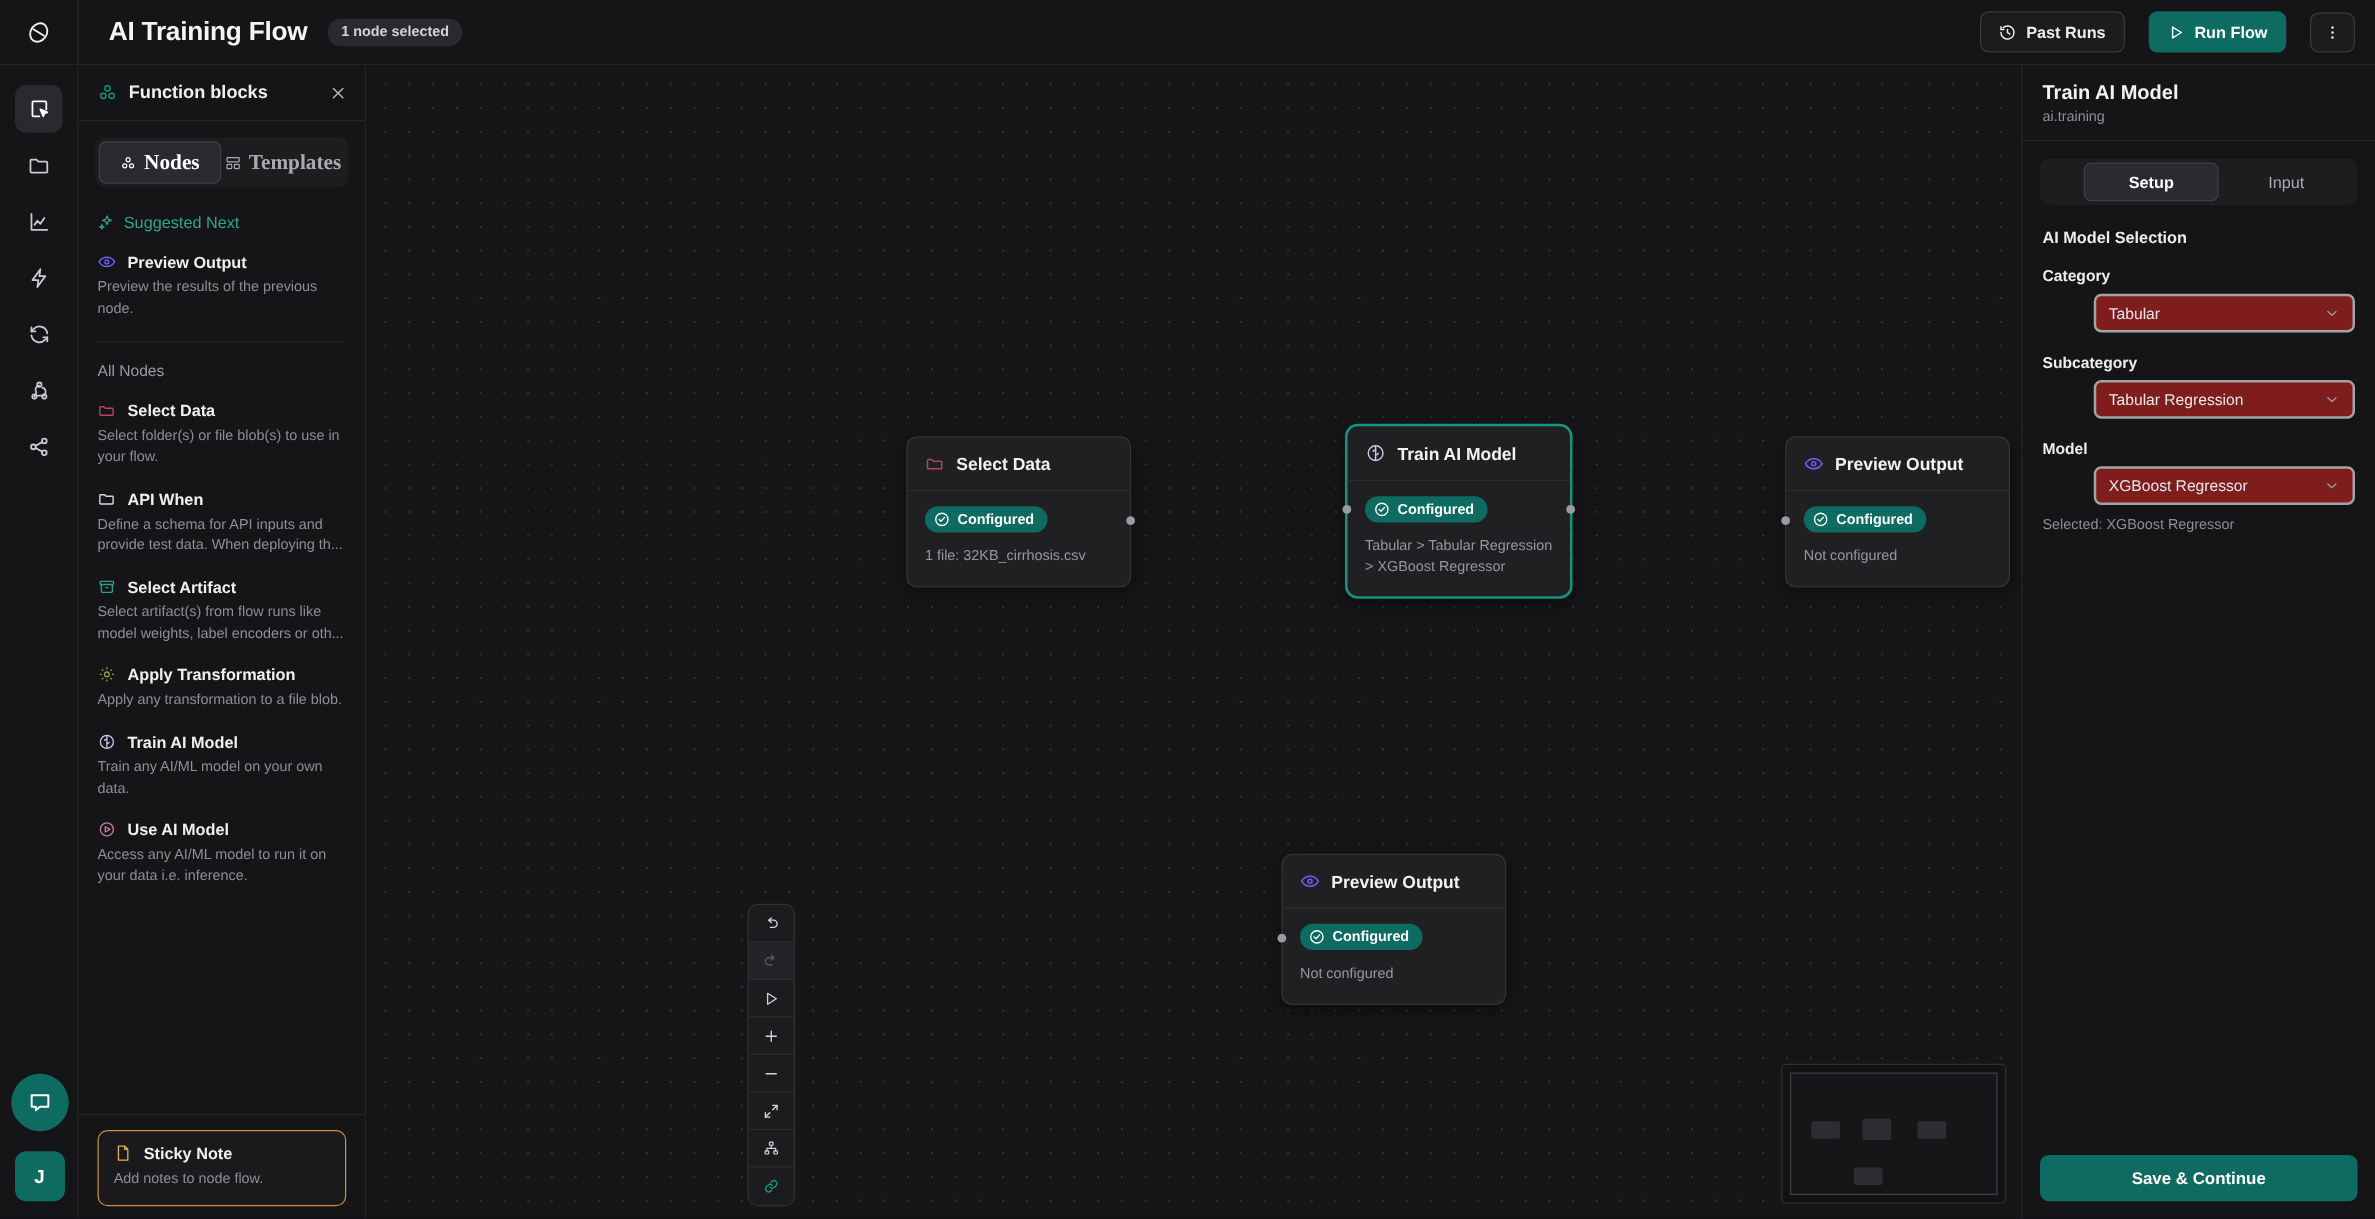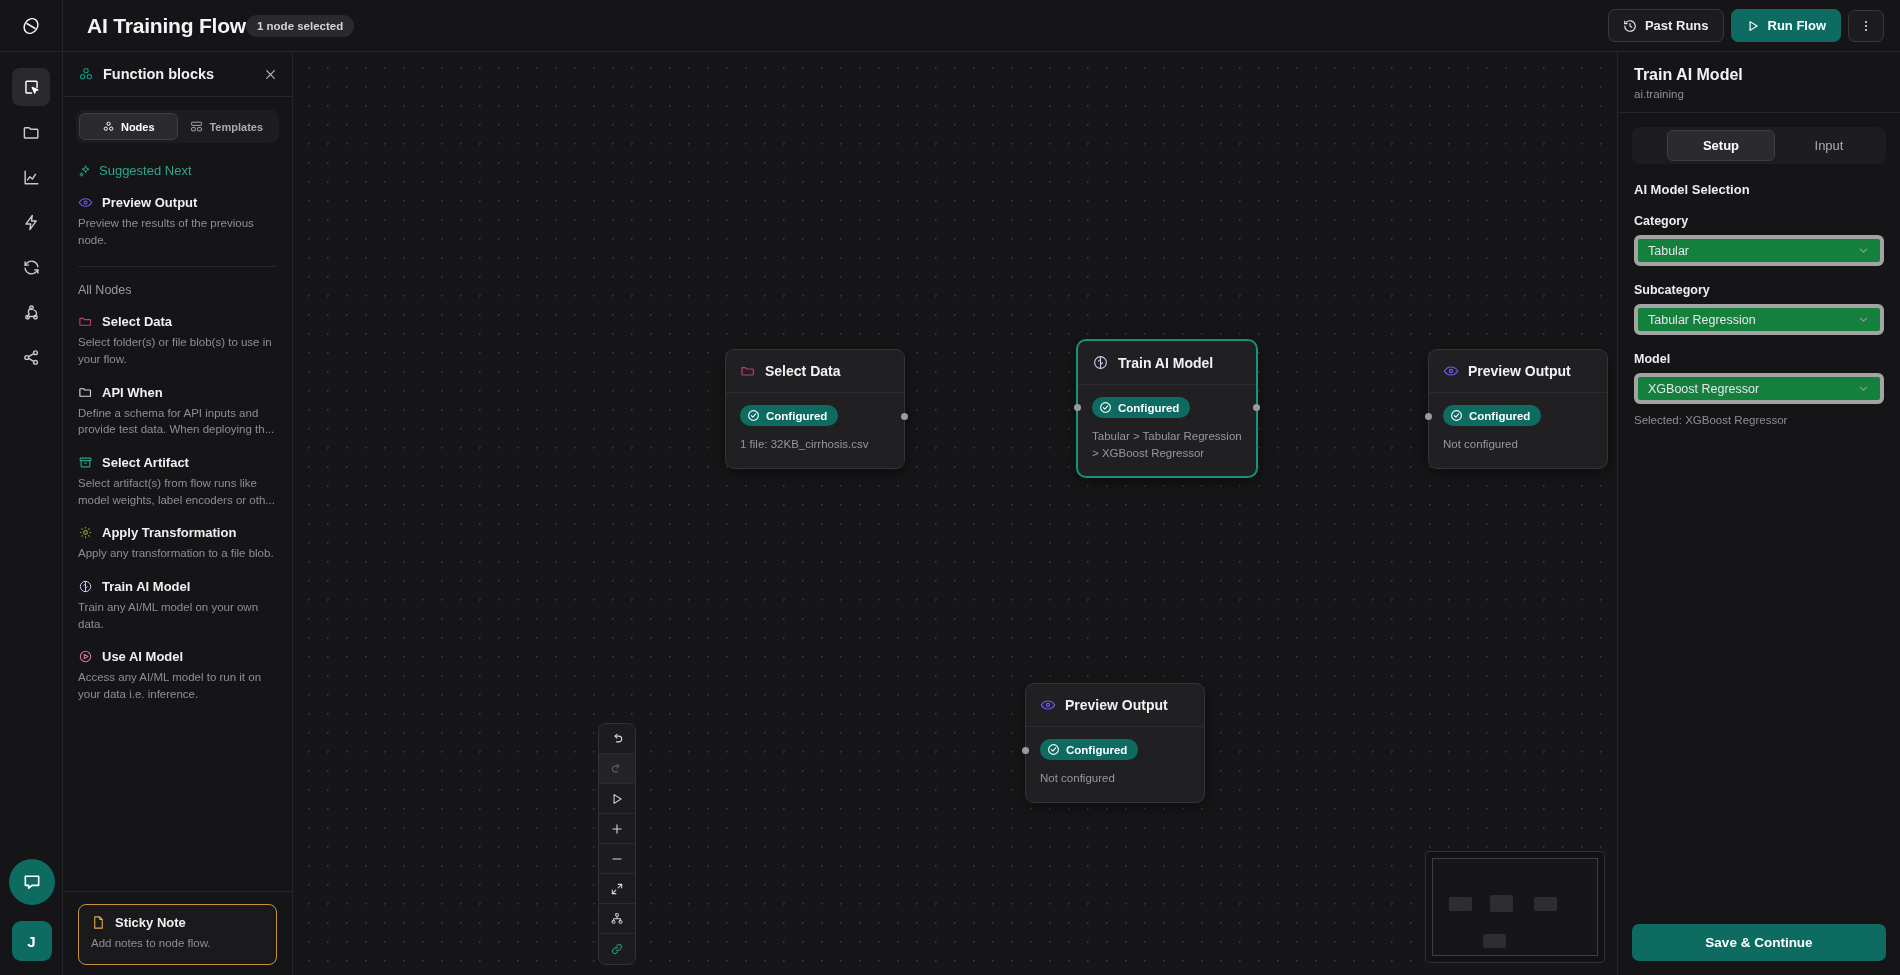--- a/index.html
+++ b/index.html
@@ -15,27 +15,27 @@
   
   .topbar {
     height: 52px; min-height: 52px; background: #151517;
     border-bottom: 1px solid #262629;
     display: flex; align-items: center; position: relative; z-index: 30;
   }
   .logo-cell {
     width: 63px; height: 52px; display: flex; align-items: center; justify-content: center;
     border-right: 1px solid #262629;
   }
-  .title-wrap { display: flex; align-items: center; padding-left: 24px; }
+  .title-wrap { display: flex; align-items: center; gap: 16px; padding-left: 24px; }
   .app-title { font-size: 21px; font-weight: bold; letter-spacing: -.2px; color: #f4f4f6; }
   .sel-badge {
     background: #2a2a2e; color: #d3d3d7; font-size: 11.5px; font-weight: bold;
     padding: 5px 11px; border-radius: 13px; white-space: nowrap;
   }
-  .topbar-right { margin-left: auto; display: flex; align-items: center; gap: 7px; padding-right: 16px; }
+  .topbar-right { margin-left: auto; display: flex; align-items: center; gap: 19px; padding-right: 16px; }
   .btn {
     display: inline-flex; align-items: center; gap: 8px;
     border-radius: 7px; font-size: 13px; font-weight: bold; cursor: pointer;
     padding: 8px 14px; border: 1px solid #3a3a3e; background: #1c1c1f; color: #ededf0;
   }
   .btn.primary { background: #0d6b62; border-color: #0d6b62; color: #ffffff; }
   .btn.icon-only { padding: 8px 10px; }
   svg { display: block; }
 
   
@@ -64,22 +64,23 @@
     height: 45px; display: flex; align-items: center; gap: 9px;
     padding: 0 15px; border-bottom: 1px solid #262629;
   }
   .fnpanel-title { font-size: 14.5px; font-weight: bold; color: #f0f0f2; }
   .close-x { margin-left: auto; color: #b9b9bf; cursor: pointer; font-size: 15px; line-height: 1; }
   .seg {
     display: flex; margin: 13px 13px 0 13px; background: #1d1d20; border-radius: 8px; padding: 3px;
   }
   .seg-btn {
     flex: 1; display: flex; align-items: center; justify-content: center; gap: 6px;
-    font-size: 11px; font-weight: bold; padding: 6px 2px; border-radius: 6px; color: #a9a9b0; cursor: pointer;
+    font-size: 17px; font-weight: bold; padding: 6px 2px; border-radius: 6px; color: #a9a9b0; cursor: pointer;
     border: 1px solid transparent;
+    font-family: Liberation Serif, serif;
   }
   .seg-btn.active { background: #2b2b2f; border-color: #3e3e44; color: #ffffff; }
   .panel-scroll { flex: 1; overflow: hidden; padding: 0 15px; }
   .sugg-head { display: flex; align-items: center; gap: 7px; margin-top: 20px; color: #2fa58f; font-size: 13px; text-align: center; }
   .node-item { margin-top: 17px; cursor: pointer; }
   .node-item-head { display: flex; align-items: center; gap: 9px; }
   .node-item-name { font-size: 13px; font-weight: bold; color: #f0f0f2; }
   .node-item-desc { font-size: 11.5px; line-height: 1.45; color: #8e8e96; margin-top: 5px; }
   .divider { height: 1px; background: #262629; margin: 18px 0 0 0; }
   .all-nodes-label { font-size: 12.5px; color: #9a9aa2; margin-top: 16px; }
@@ -139,22 +140,22 @@
   .insp-head { padding: 14px 16px 12px 16px; border-bottom: 1px solid #262629; }
   .insp-title { font-size: 16px; font-weight: bold; color: #f2f2f4; }
   .insp-sub { font-size: 11.5px; color: #8e8e96; margin-top: 4px; }
   .insp-tabs { display: flex; margin: 14px 14px 0 14px; background: #1d1d20; border-radius: 8px; padding: 3px; }
   .insp-tab { flex: 1; text-align: center; font-size: 13px; padding: 7px 0; border-radius: 6px; color: #a9a9b0; cursor: pointer; border: 1px solid transparent; }
   .insp-tab.active { background: #2b2b2f; border-color: #3e3e44; color: #ffffff; font-weight: bold; margin-left: 32px; }
   .insp-body { flex: 1; padding: 18px 16px 0 16px; overflow: hidden; }
   .section-label { font-size: 13px; font-weight: bold; color: #ededf0; }
   .field-label { font-size: 12.5px; font-weight: bold; color: #ededf0; margin-top: 17px; }
   .select {
-    margin-top: 7px; height: 31px; background: #15803d; border: 4px solid #a3a3a3; border-radius: 6px;
-    display: flex; align-items: center; padding: 0 10px; cursor: pointer;
+    margin-top: 7px; height: 31px; background: #7f1d1d; border: 2px solid #a3a3a3; border-radius: 6px;
+    display: flex; align-items: center; padding: 0 10px; cursor: pointer; margin-left: 41px;
   }
   .select span { font-size: 12.5px; color: #e6e6ea; }
   .select .chev { margin-left: auto; color: #9a9aa2; }
   .selected-note { font-size: 11.5px; color: #8e8e96; margin-top: 10px; }
   .insp-foot { padding: 12px 14px 14px 14px; }
   .save-btn {
     width: 100%; background: #0d6b62; color: #fff; border: none; border-radius: 7px;
     padding: 11px 0; font-size: 13.5px; font-weight: bold; cursor: pointer; font-family: inherit;
   }
 </style>

